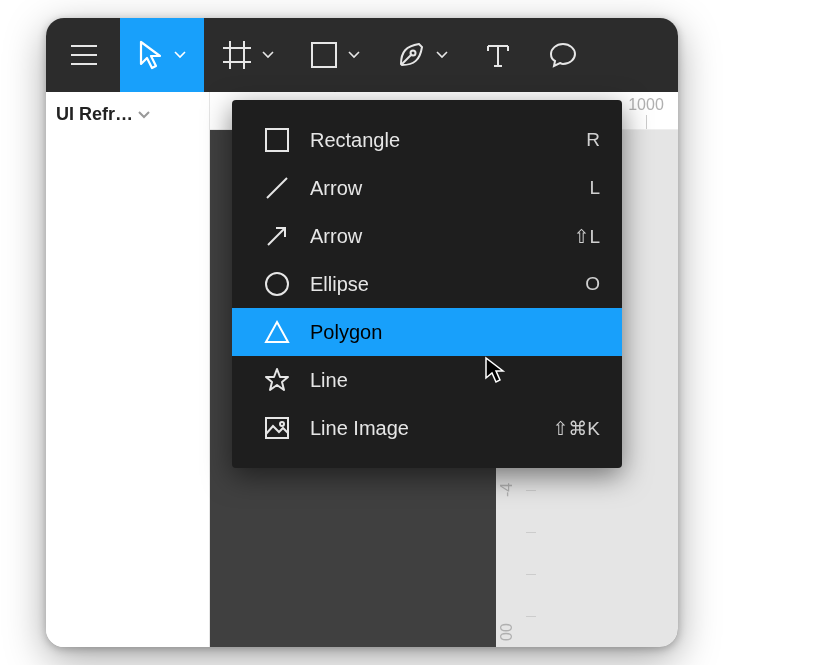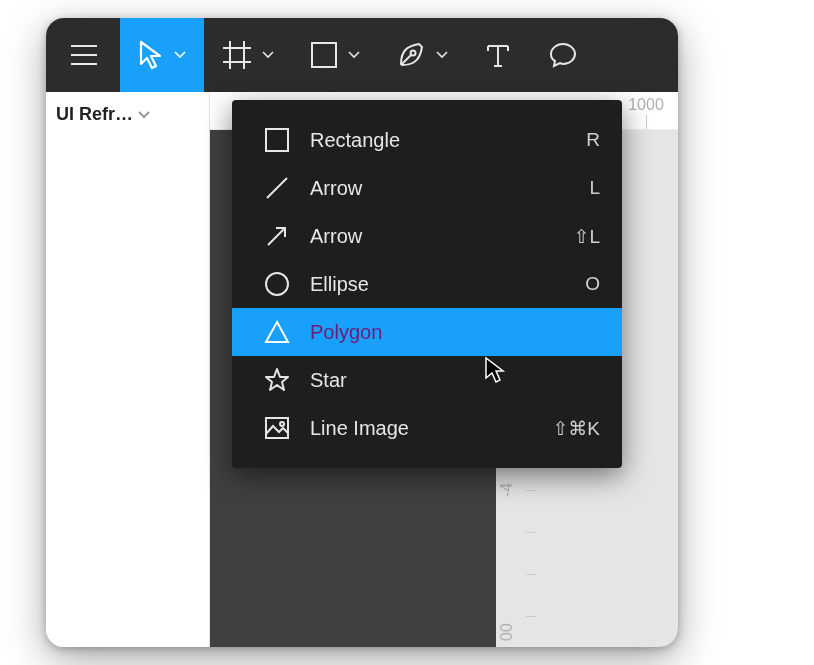--- a/index.html
+++ b/index.html
@@ -151,21 +151,21 @@
     color: #e6e6e6;
     z-index: 10;
   }
   .dd-item {
     display: flex;
     align-items: center;
     height: 48px;
     padding: 0 22px 0 28px;
     font-size: 20px;
   }
-  .dd-item.selected { background: #18a0fb; color: #701a75; }
+  .dd-item.selected { background: #18a0fb; color: #000000; }
   .dd-icon {
     width: 34px;
     height: 34px;
     display: flex;
     align-items: center;
     justify-content: center;
     flex-shrink: 0;
   }
   .dd-label { margin-left: 16px; flex: 1; }
   .dd-shortcut { color: #d0d0d0; font-size: 19px; }
@@ -365,21 +365,21 @@
       <span class="dd-label">Polygon</span>
       <span class="dd-shortcut"></span>
     </div>
 
     <div class="dd-item">
       <span class="dd-icon">
         <svg width="28" height="28" viewBox="0 0 28 28">
             <polygon points="14,3 17,11 25,11 19,16 21,24 14,19 7,24 9,16 3,11 11,11" fill="none" stroke="#e6e6e6" stroke-width="2" stroke-linejoin="round"></polygon>
           </svg>
       </span>
-      <span class="dd-label">Star</span>
+      <span class="dd-label">Line</span>
       <span class="dd-shortcut"></span>
     </div>
 
     <div class="dd-item">
       <span class="dd-icon">
         <svg width="28" height="28" viewBox="0 0 28 28" fill="none" stroke="#e6e6e6" stroke-width="2">
           <rect x="3" y="4" width="22" height="20"></rect>
           <polyline points="3,20 10,12 16,18 20,14 25,19"></polyline>
           <circle cx="19" cy="10" r="2"></circle>
         </svg>

